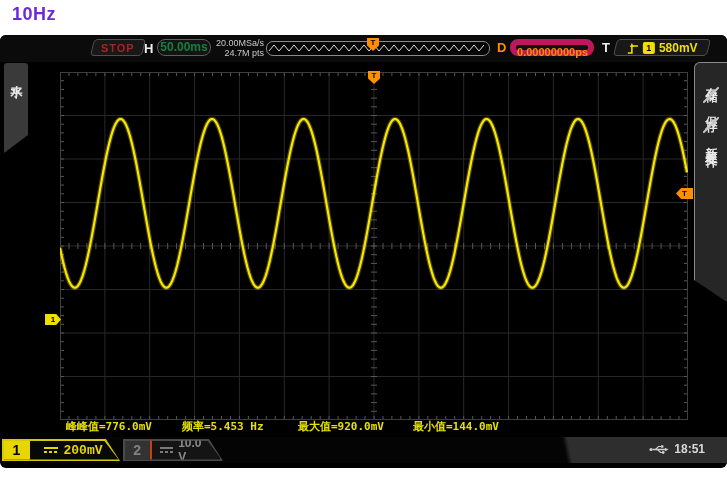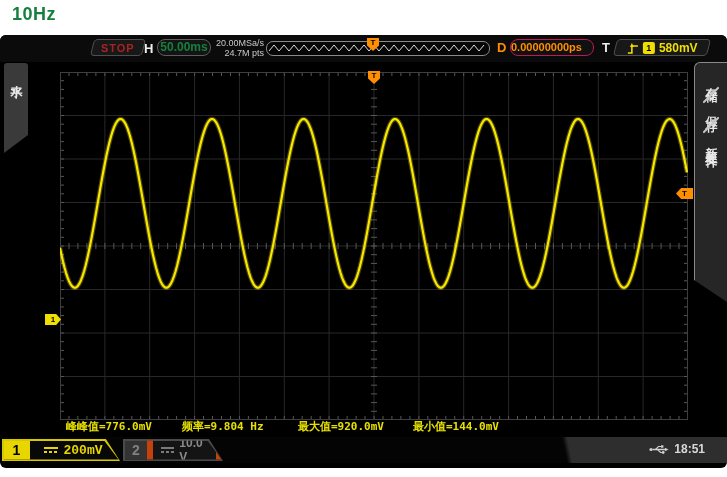--- a/index.html
+++ b/index.html
@@ -1,35 +1,35 @@
 <!DOCTYPE html>
 <html><head>
 <meta charset="utf-8">
 <style>
   * { margin:0; padding:0; box-sizing:border-box; }
   body { width:727px; height:477px; background:#ffffff; font-family:"Liberation Sans", sans-serif; position:relative; overflow:hidden; }
 
-  .page-title { position:absolute; left:12px; top:4px; font-size:18px; font-weight:bold; color:#15803d; letter-spacing:0.5px; }
+  .page-title { position:absolute; left:12px; top:4px; font-size:18px; font-weight:bold; color:#6d28d9; letter-spacing:0.5px; }
 
   #scope { position:absolute; left:0; top:35px; width:727px; height:433px; background:#000; border-radius:6px; overflow:hidden; }
 
   
   .topbar { position:absolute; left:0; top:0; width:727px; height:27px; background:#0b0b0b; }
   .brand { position:absolute; left:14px; top:2px; font-family:"Liberation Serif", serif; font-weight:bold; font-size:20px; color:#f5d400; letter-spacing:1px; }
   .badge { position:absolute; background:#181818; border:1px solid #4f4f4f; border-radius:4px; transform:skewX(-14deg); display:flex; align-items:center; justify-content:center; }
   .badge > .unskew { transform:skewX(14deg); display:flex; align-items:center; gap:4px; }
   .stop-badge { left:92px; top:4px; width:52px; height:17px; }
   .stop-badge span { color:#a82424; font-weight:bold; font-size:11px; letter-spacing:1px; }
   .h-label { position:absolute; left:144px; top:6px; color:#eee; font-weight:bold; font-size:13px; }
   .tb-box { position:absolute; left:157px; top:4px; width:54px; height:17px; background:#141414; border:1px solid #5d5d5d; border-radius:8px; color:#15803d; font-weight:bold; font-size:12px; text-align:center; line-height:15px; }
   .srate { position:absolute; left:216px; top:3px; font-size:9px; color:#c9c9c9; line-height:10px; text-align:right; }
   .membar { position:absolute; left:266px; top:6px; width:224px; height:15px; background:#060606; border:1px solid #8a8a8a; border-radius:7px; }
   .membar svg { width:100%; height:100%; display:block; }
   .d-label { position:absolute; left:497px; top:5px; color:#ff8e00; font-weight:bold; font-size:13px; }
-  .delay-box { position:absolute; left:510px; top:4px; width:84px; height:17px; background:#101010; border:1px solid #be185d; border-radius:8px; color:#ff8e00; font-size:11px; font-weight:bold; text-align:left; line-height:15px; }
+  .delay-box { position:absolute; left:510px; top:4px; width:84px; height:17px; background:#101010; border:6px solid #be185d; border-radius:8px; color:#ff8e00; font-size:11px; font-weight:bold; text-align:right; line-height:15px; }
   .t-label { position:absolute; left:602px; top:5px; color:#eee; font-weight:bold; font-size:13px; }
   .trig-badge { left:615px; top:4px; width:94px; height:17px; }
   .trig-badge .chbox { background:#f0df00; color:#000; font-weight:bold; font-size:9px; width:12px; height:12px; border-radius:2px; text-align:center; line-height:12px; }
   .trig-badge .lvl { color:#f0df00; font-weight:bold; font-size:12px; }
 
   
   .left-tab { position:absolute; left:4px; top:28px; width:24px; height:90px; background:#3a3a3a; border-radius:3px 3px 0 0; clip-path:polygon(0 0,100% 0,100% calc(100% - 18px),0 100%); display:flex; justify-content:center; padding-top:12px; }
   .vtext { writing-mode:vertical-rl; text-orientation:upright; color:#e8e8e8; font-size:12px; letter-spacing:3px; font-weight:bold; }
   .right-menu { position:absolute; right:0; top:27px; width:33px; height:240px; background:#262626; border-left:1px solid #8a8a8a; border-top:1px solid #8a8a8a; border-radius:6px 0 0 0; clip-path:polygon(0 0,100% 0,100% 100%,0 calc(100% - 22px)); display:flex; flex-direction:column; align-items:center; padding-top:14px; }
   .menu-item { display:flex; justify-content:center; cursor:pointer; }
@@ -64,21 +64,21 @@
   .coupling { width:14px; margin:0 6px 0 14px; }
   .coupling .bar { height:2px; margin-bottom:2px; }
   .coupling .dash { display:flex; gap:2px; }
   .coupling .dash i { width:3px; height:2px; display:block; }
   .ch1 .bar, .ch1 .dash i { background:#e8d600; }
   .ch1 .scale { color:#e8d600; font-weight:bold; font-size:13px;font-family:Liberation Mono, monospace; }
   .ch2 { left:123px; width:100px; }
   .ch2 .outer { background:#4a4a4a; clip-path:polygon(0 0,86% 0,100% 100%,0 100%); }
   .ch2 .inner { background:#141414; clip-path:polygon(0 0,85.5% 0,100% 100%,0 100%); }
   .ch2 .chnum { background:#333; color:#828282; }
-  .ch2 .valbox { display:flex; align-items:center; border:6px solid #c2410c; border-radius:3px; padding:1px 8px 1px 0; margin-left:0; }
+  .ch2 .valbox { display:flex; align-items:center; border:2px solid #c2410c; border-radius:3px; padding:1px 8px 1px 0; margin-left:0; }
   .ch2 .bar, .ch2 .dash i { background:#7a7a7a; }
   .ch2 .scale { color:#8a8a8a; font-weight:bold; font-size:12px; }
   .clockbox { position:absolute; right:22px; top:5px; display:flex; align-items:center; gap:5px; }
   .clock { color:#d8d8d8; font-weight:bold; font-size:12px; }
 </style>
 </head>
 <body>
 
 <div class="page-title">10Hz</div>
 
@@ -497,21 +497,21 @@
       </div>
     <div class="menu-sep">
         <span class="diag"></span>
       </div>
     <div class="menu-item">
         <span class="vtext">新建文件</span>
       </div>
   </div>
 
   <span class="meas" style="left:66px;">峰峰值=776.0mV</span>
-  <span class="meas" style="left:182px;">频率=9.804 Hz</span>
+  <span class="meas" style="left:182px;">频率=5.453 Hz</span>
   <span class="meas" style="left:298px;">最大值=920.0mV</span>
   <span class="meas" style="left:413px;">最小值=144.0mV</span>
 
   <div class="bottombar">
     <div class="chw ch1">
       <div class="outer"></div>
       <div class="inner">
         <span class="chnum">1</span>
         <span class="coupling">
             <span class="bar" style="display:block;"></span>

